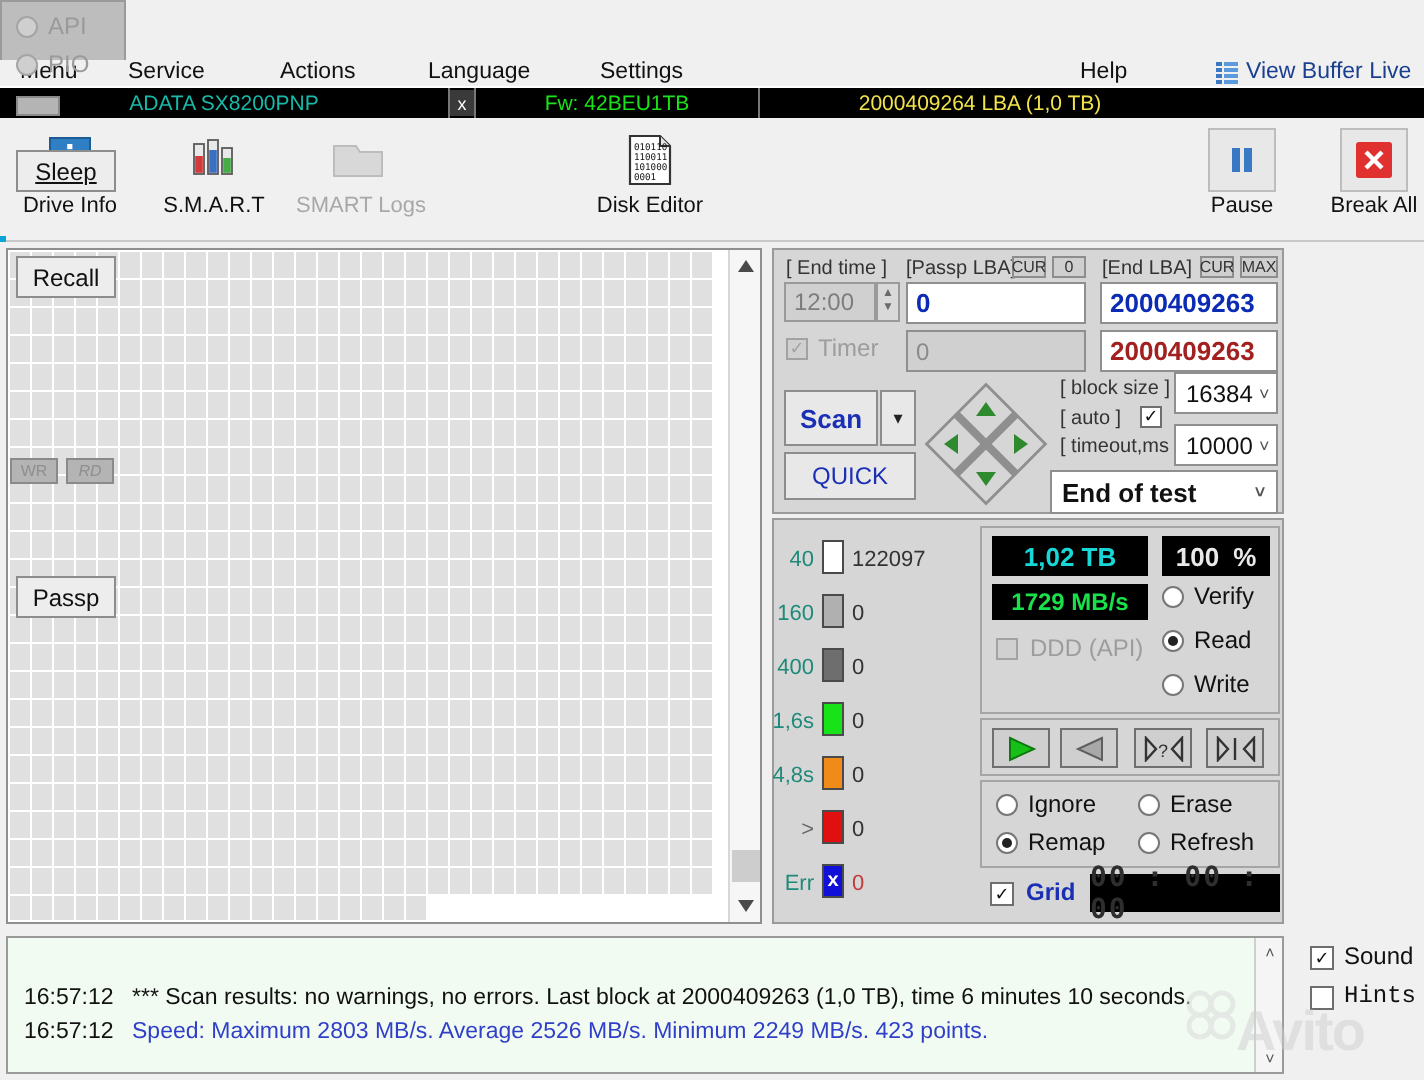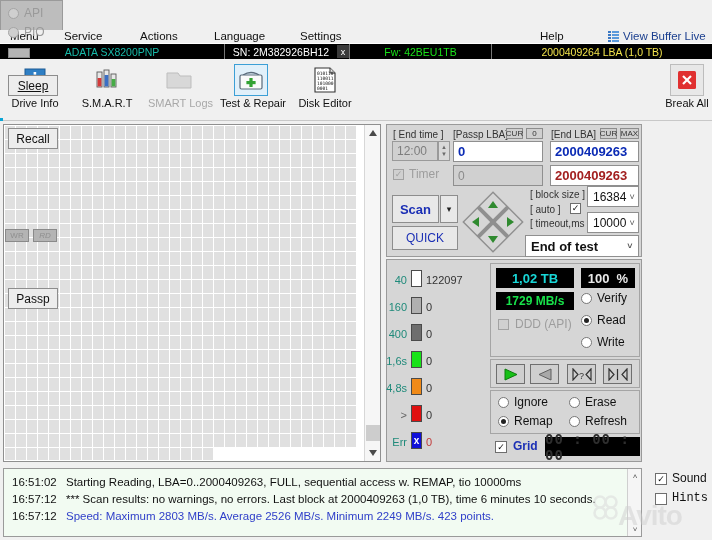--- a/index.html
+++ b/index.html
@@ -190,21 +190,20 @@
           <rect x="4" y="6" width="7" height="2" fill="#5b9adb"></rect>
         <rect x="0" y="9" width="3" height="2" fill="#3a78c4"></rect>
           <rect x="4" y="9" width="7" height="2" fill="#5b9adb"></rect>
       </svg>
     </span>
   </div>
 
   <div class="devbar">
     <div class="seg dev-model" style="width:224px">ADATA SX8200PNP</div>
     <div class="sep"></div>
-    <div class="seg dev-sn" style="width:112px">SN: 2M382926BH12</div>
     <div class="dev-x">x</div>
     <div class="sep"></div>
     <div class="seg dev-fw" style="width:141px">Fw: 42BEU1TB</div>
     <div class="sep"></div>
     <div class="seg dev-lba" style="width:220px">2000409264 LBA (1,0 TB)</div>
   </div>
 
   <div class="toolbar">
     <div class="edge-left"></div>
 
@@ -236,46 +235,44 @@
           <rect x="4.6" y="12" width="3.8" height="8.4" fill="#d43a3a"></rect>
           <rect x="11" y="4" width="5" height="17" fill="#e8e8e8" stroke="#5a5a5a" stroke-width="0.9"></rect>
           <rect x="11.6" y="9" width="3.8" height="11.4" fill="#3b6fc4"></rect>
           <rect x="18" y="8" width="5" height="13" fill="#e8e8e8" stroke="#5a5a5a" stroke-width="0.9"></rect>
           <rect x="18.6" y="13" width="3.8" height="7.4" fill="#46ac46"></rect>
         </svg>
       </div>
       <div class="lbl">S.M.A.R.T</div>
     </div>
 
-    <div class="tbtn sel" style="left:220px">
-      <div class="ico">
-        <svg width="28" height="24" viewBox="0 0 28 24">
-          <path d="M6 7 q8 -5 16 0" fill="none" stroke="#5a6a7a" stroke-width="1.3"></path>
-          <rect x="3" y="7" width="22" height="14" rx="1.5" fill="#fafafa" stroke="#5a6a7a" stroke-width="1.2"></rect>
-          <rect x="12.4" y="10" width="3.2" height="9" fill="#33a233"></rect>
-          <rect x="9.4" y="13" width="9.2" height="3.2" fill="#33a233"></rect>
-        </svg>
-      </div>
-      <div class="lbl">Test &amp; Repair</div>
-    </div>
 
     <div class="tbtn" style="left:294px">
       <div class="ico">
         <svg width="26" height="28" viewBox="0 0 26 28">
           <path d="M3 2 h15 l5 5 v19 H3 Z" fill="#ffffff" stroke="#333" stroke-width="1.1"></path>
           <path d="M18 2 v5 h5" fill="#e5e5e5" stroke="#333" stroke-width="1"></path>
           <text x="5" y="9" font-family="DejaVu Sans Mono, monospace" font-size="4.6" fill="#111">010110</text>
           <text x="5" y="14" font-family="DejaVu Sans Mono, monospace" font-size="4.6" fill="#111">110011</text>
           <text x="5" y="19" font-family="DejaVu Sans Mono, monospace" font-size="4.6" fill="#111">101000</text>
           <text x="5" y="24" font-family="DejaVu Sans Mono, monospace" font-size="4.6" fill="#111">0001</text>
         </svg>
       </div>
       <div class="lbl">Disk Editor</div>
     </div>
 
+    <div class="tbtn" style="left:590px">
+      <div class="ico" style="border:1px solid #bdbdbd;background:#e8e8e8;box-sizing:border-box;">
+        <svg width="16" height="16" viewBox="0 0 16 16">
+          <rect x="3" y="2" width="4" height="12" fill="#3b78c4"></rect>
+          <rect x="9" y="2" width="4" height="12" fill="#3b78c4"></rect>
+        </svg>
+      </div>
+      <div class="lbl">Pause</div>
+    </div>
 
     <div class="tbtn" style="left:656px">
       <div class="ico" style="border:1px solid #bdbdbd;background:#e8e8e8;box-sizing:border-box;">
         <svg width="20" height="20" viewBox="0 0 20 20">
           <rect x="1" y="1" width="18" height="18" rx="1.5" fill="#e03030"></rect>
           <line x1="6" y1="6" x2="14" y2="14" stroke="#fff" stroke-width="2.2"></line>
           <line x1="14" y1="6" x2="6" y2="14" stroke="#fff" stroke-width="2.2"></line>
         </svg>
       </div>
       <div class="lbl">Break All</div>
@@ -1225,24 +1222,20 @@
 
     <div class="rsmall" style="left:5px;top:229px;width:24px;height:13px;">WR</div>
     <div class="rsmall" style="left:33px;top:229px;width:24px;height:13px;font-style:italic;">RD</div>
 
     <div class="rbtn" style="left:8px;top:288px;width:50px;height:21px;">
       <span>Passp</span>
     </div>
   </div>
 
   <div class="logwrap">
-    <div class="logrow" style="top:4px;">
-      <span class="logtime">16:51:02</span>
-      <span class="logtxt">Starting Reading, LBA=0..2000409263, FULL, sequential access w. REMAP, tio 10000ms</span>
-    </div>
     <div class="logrow" style="top:21px;">
       <span class="logtime">16:57:12</span>
       <span class="logtxt">*** Scan results: no warnings, no errors. Last block at 2000409263 (1,0 TB), time 6 minutes 10 seconds.</span>
     </div>
     <div class="logrow" style="top:38px;">
       <span class="logtime">16:57:12</span>
       <span class="logtxt blue">Speed: Maximum 2803 MB/s. Average 2526 MB/s. Minimum 2249 MB/s. 423 points.</span>
     </div>
     <div class="logsb">
       <div class="a" style="top:0;">˄</div>

